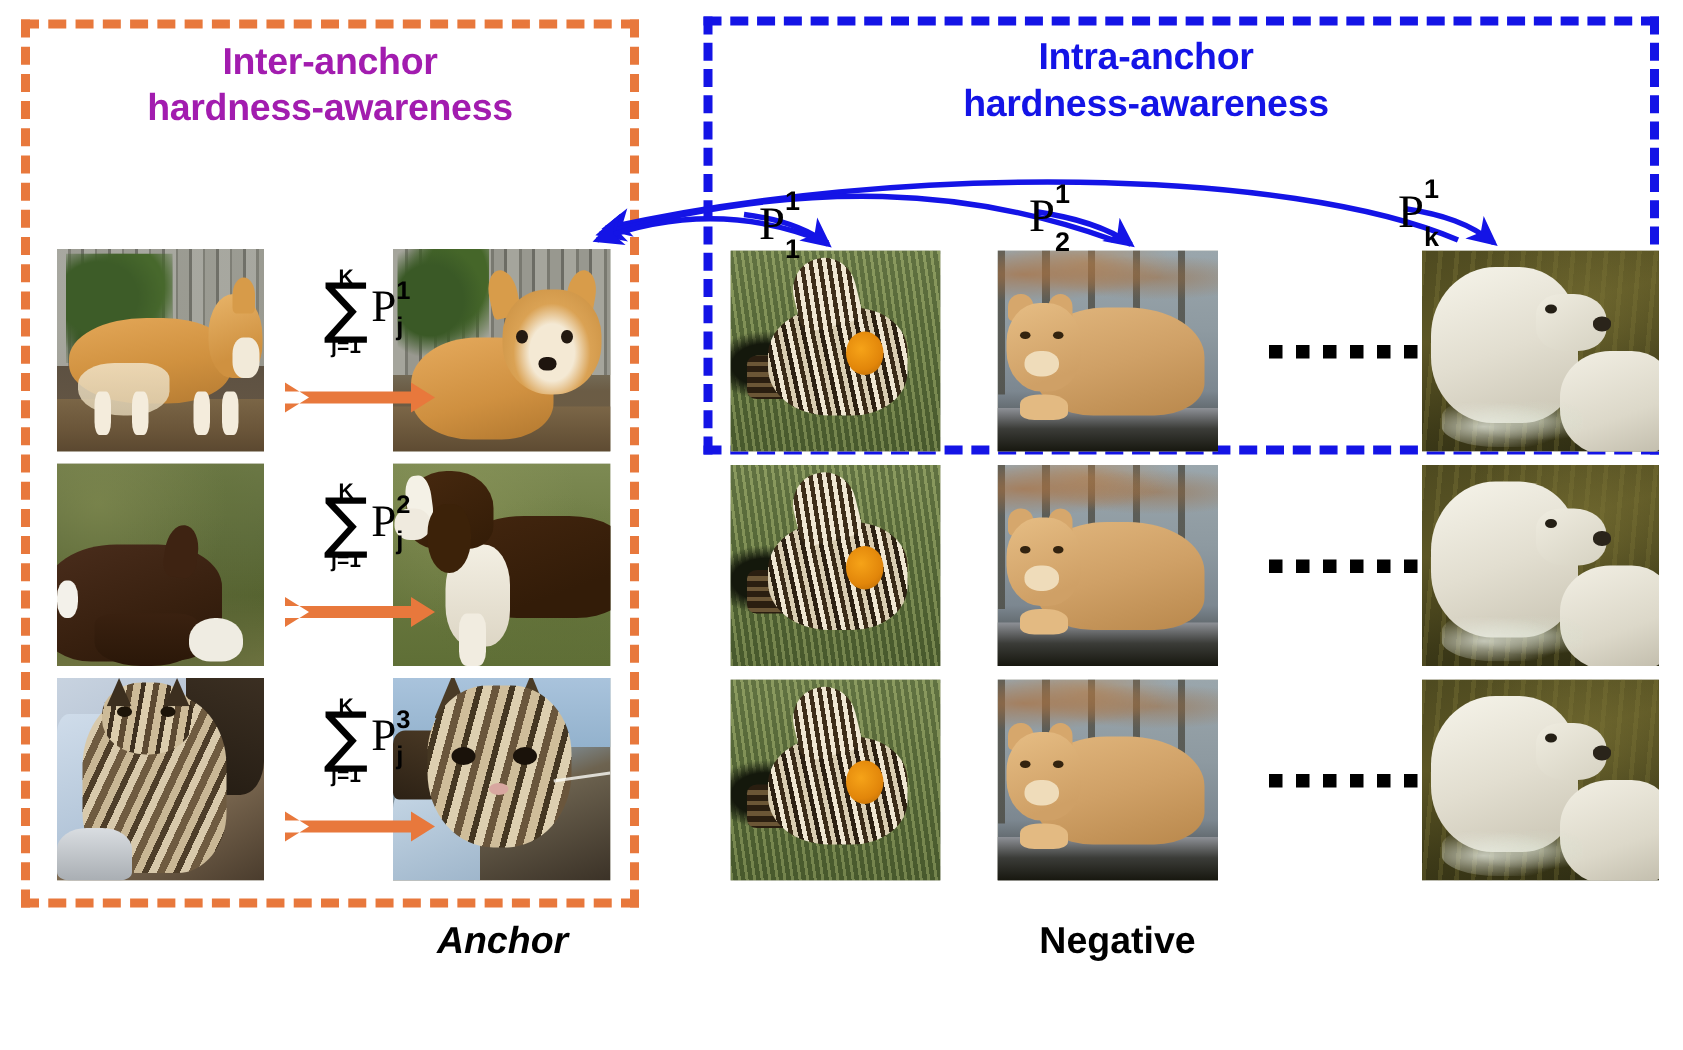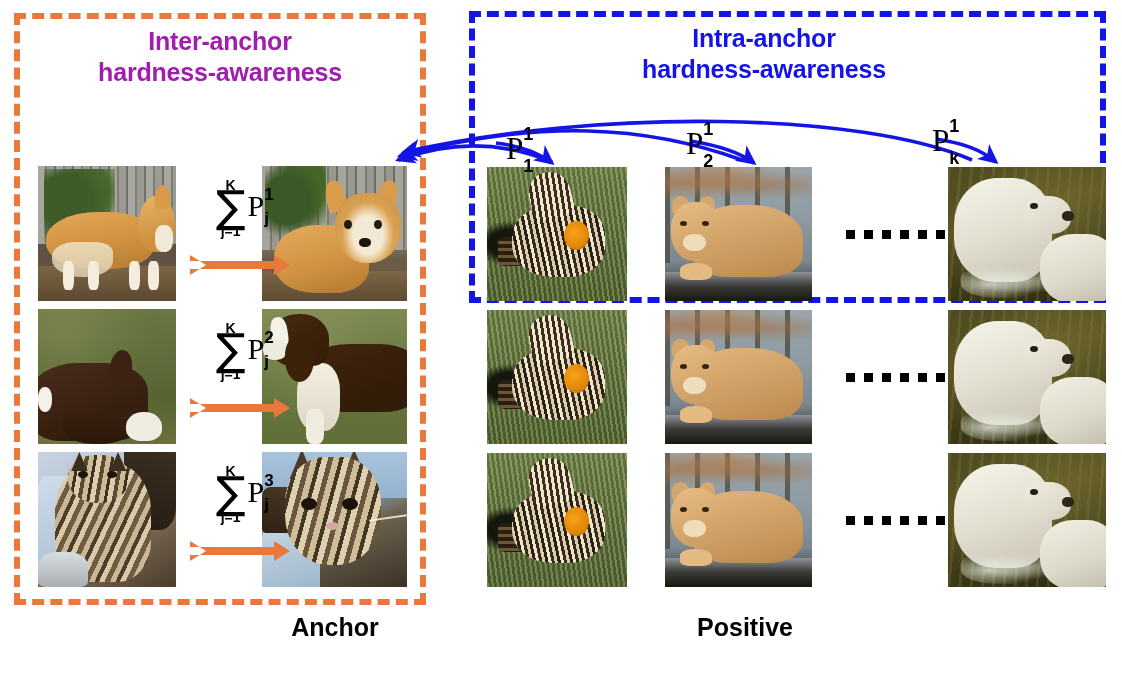--- a/index.html
+++ b/index.html
@@ -957,16 +957,16 @@
     </span>
   </div>
   <div class="plabel" style="left:932px; top:125px;">
     <span class="base">
       <span>P</span>
       <span class="sup">1</span>
       <span class="sub">k</span>
     </span>
   </div>
 
-  <div class="caption" style="left:250px; top:613px; width:170px;">Anchor</div>
-  <div class="caption" style="left:660px; top:613px; width:170px;">Positive</div>
+  <div class="caption" style="left:250px; top:613px; width:170px;font-style:italic;">Anchor</div>
+  <div class="caption" style="left:660px; top:613px; width:170px;">Negative</div>
 
 </div>
 
 </body></html>

